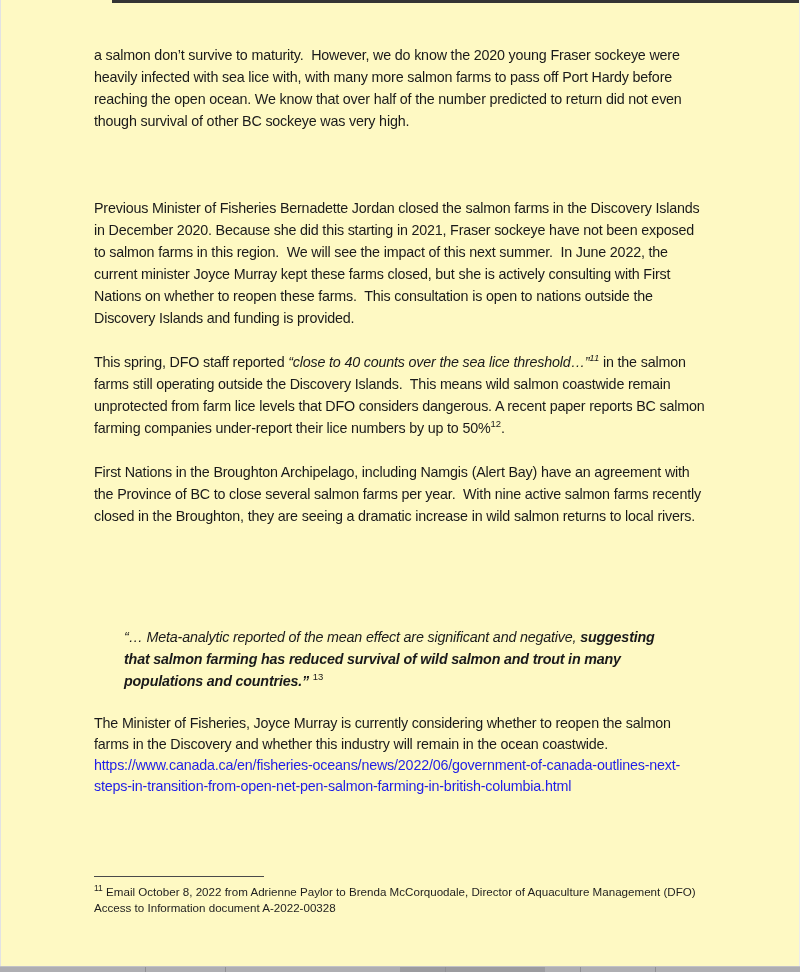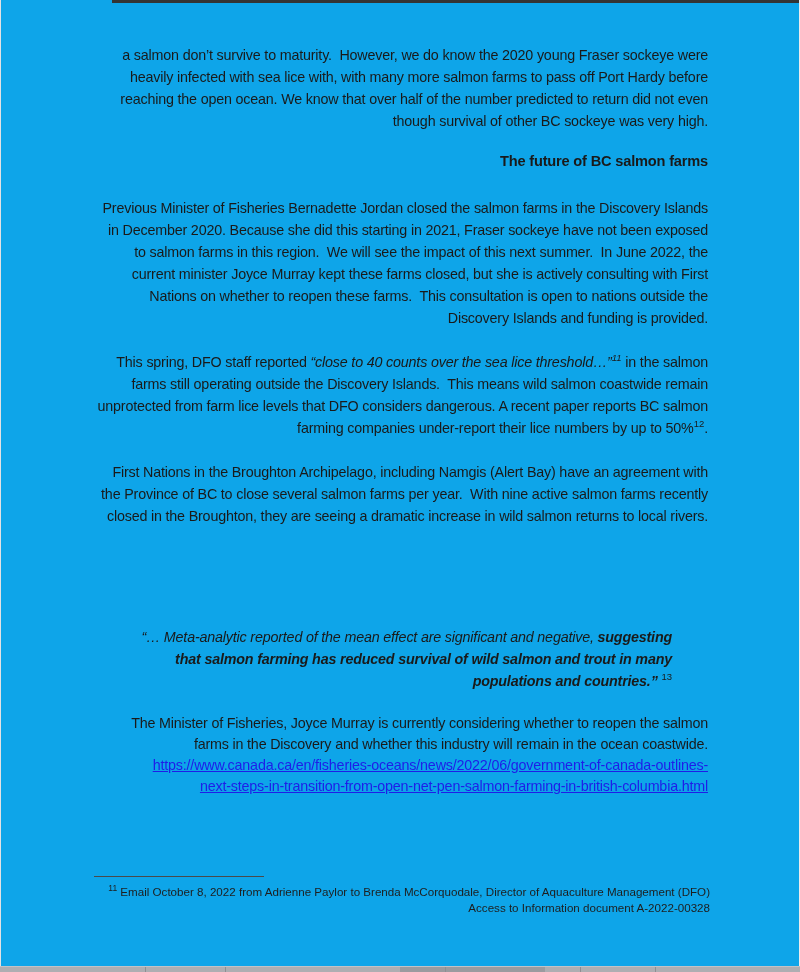--- a/index.html
+++ b/index.html
@@ -4,21 +4,21 @@
 <style>
   :root { --link-blue: #1f1de8; --body-text: #1a1a1a; }
   html, body { margin: 0; padding: 0; }
   body {
     width: 800px; height: 972px;
     background: #ffffff;
     font-family: "Liberation Sans", sans-serif;
     position: relative;
     overflow: hidden;
   }
-  .page { position: absolute; inset: 0; background: #0ea5e9; text-align: right; }
+  .page { position: absolute; inset: 0; background: #fef9c3; }
 
   .para {
     position: absolute; left: 94px; width: 614px; margin: 0;
     font-size: 14.3px; line-height: 22px; letter-spacing: -0.18px;
     color: var(--body-text);
     white-space: pre-wrap;
   }
   .heading {
     position: absolute; left: 94px; width: 614px; margin: 0;
     font-size: 14.6px; line-height: 22px; letter-spacing: -0.18px;
@@ -27,24 +27,22 @@
   .quote { left: 124px; width: 548px; }
   .p6 { line-height: 21px; }
 
   .it { font-style: italic; }
   .bi { font-style: italic; font-weight: bold; }
 
   sup { font-size: 9.5px; line-height: 0; vertical-align: super; letter-spacing: 0; }
 
   .link {
     color: var(--link-blue);
-    text-decoration: underline;
     overflow-wrap: break-word;
     cursor: pointer;
-    margin-left: 44px;
   }
 
   .fn-sep {
     position: absolute; left: 94px; top: 876px; width: 170px; height: 0;
     border-top: 1px solid #4a4a4a;
   }
   .footnote {
     position: absolute; left: 94px; width: 616px; margin: 0;
     font-size: 11.6px; line-height: 16px; color: #1e1e1e;
     white-space: pre-wrap;
@@ -63,21 +61,20 @@
 <body>
 
 <div class="page">
 
   <div class="top-edge"></div>
   <div class="left-edge"></div>
   <div class="right-edge"></div>
 
   <p class="para" style="top:44px">a salmon don’t survive to maturity.  However, we do know the 2020 young Fraser sockeye were heavily infected with sea lice with, with many more salmon farms to pass off Port Hardy before reaching the open ocean. We know that over half of the number predicted to return did not even though survival of other BC sockeye was very high.</p>
 
-  <h2 class="heading" style="top:150px">The future of BC salmon farms</h2>
 
   <p class="para" style="top:197px">Previous Minister of Fisheries Bernadette Jordan closed the salmon farms in the Discovery Islands in December 2020. Because she did this starting in 2021, Fraser sockeye have not been exposed to salmon farms in this region.  We will see the impact of this next summer.  In June 2022, the current minister Joyce Murray kept these farms closed, but she is actively consulting with First Nations on whether to reopen these farms.  This consultation is open to nations outside the Discovery Islands and funding is provided.</p>
 
   <p class="para" style="top:351px"><span>This spring, DFO staff reported </span><span class="it">“close to 40 counts over the sea lice threshold…”</span><sup class="it">11</sup><span> in the salmon farms still operating outside the Discovery Islands.  This means wild salmon coastwide remain unprotected from farm lice levels that DFO considers dangerous. A recent paper reports BC salmon farming companies under-report their lice numbers by up to 50%</span><sup>12</sup><span>.</span></p>
 
   <p class="para" style="top:461px">First Nations in the Broughton Archipelago, including Namgis (Alert Bay) have an agreement with the Province of BC to close several salmon farms per year.  With nine active salmon farms recently closed in the Broughton, they are seeing a dramatic increase in wild salmon returns to local rivers.</p>
 
 
   <p class="para quote" style="top:626px"><span class="it">“… Meta-analytic reported of the mean effect are significant and negative, </span><span class="bi">suggesting that salmon farming has reduced survival of wild salmon and trout in many populations and countries</span><span class="bi">.”</span> <sup>13</sup></p>
 

